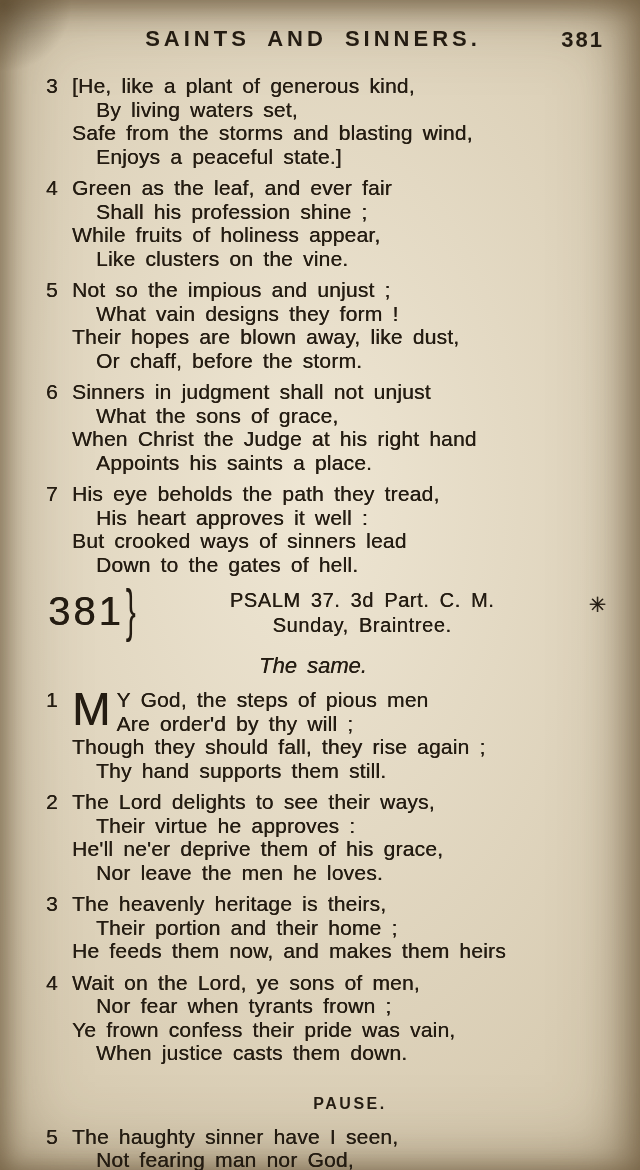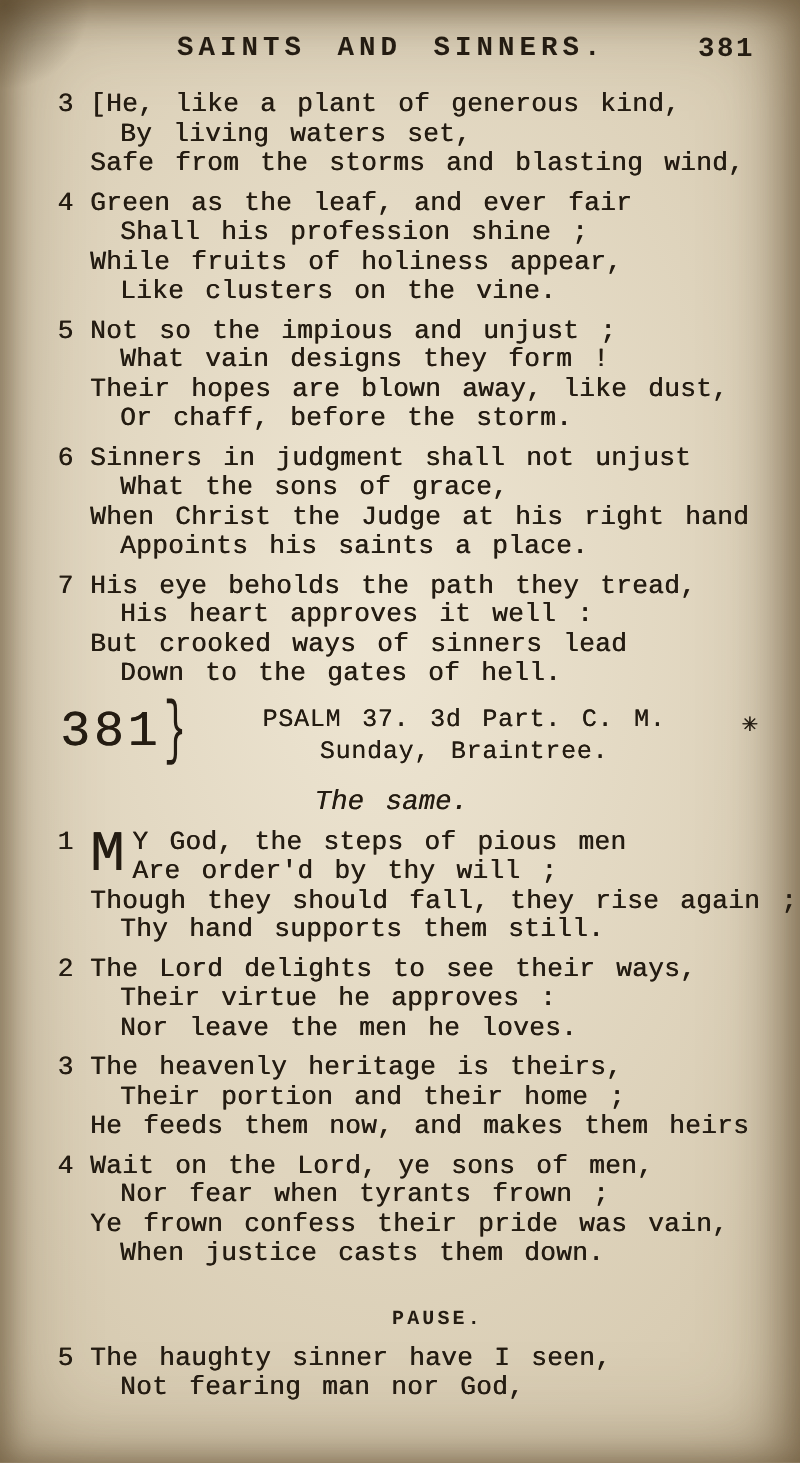--- a/index.html
+++ b/index.html
@@ -7,21 +7,21 @@
     width:640px;height:1170px;position:relative;overflow:hidden;
     background:
       radial-gradient(circle 90px at 4px 4px, rgba(42,30,12,.55), rgba(42,30,12,0) 75%),
       radial-gradient(ellipse 130% 120% at 48% 42%, rgba(240,232,214,.95) 0%, rgba(219,207,181,.6) 55%, rgba(170,151,116,.6) 100%),
       #cfc2a8;
     box-shadow:
       inset 0 0 80px rgba(92,72,42,.5),
       inset -16px 0 34px rgba(92,72,42,.38),
       inset 8px 0 20px rgba(92,72,42,.3),
       inset 0 10px 24px rgba(92,72,42,.28);
-    font-family:Liberation Mono, monospace;
+    font-family:Liberation Sans, sans-serif;
     color:#241c12;
   }
   .content{position:absolute;inset:0;padding:26px 28px 0 44px;}
   .header{position:relative;text-align:center;font-size:22px;font-weight:bold;
     letter-spacing:4px;word-spacing:8px;margin:0 30px 22px 0;}
   .pagenum{position:absolute;right:-22px;top:1px;letter-spacing:2px;font-size:22px;}
   .verse{position:relative;padding-left:28px;margin-bottom:8px;
     font-size:21px;line-height:23.5px;word-spacing:4px;letter-spacing:.2px;
     text-shadow:.3px 0 0 currentColor;}
   .vnum{position:absolute;left:2px;top:0;}
@@ -50,20 +50,21 @@
     <div class="header">
       <span>SAINTS AND SINNERS.</span>
       <span class="pagenum">381</span>
     </div>
 
     <div class="verse">
       <span class="vnum">3</span>
       <div class="vl a">[He, like a plant of generous kind,</div>
       <div class="vl b">By living waters set,</div>
       <div class="vl a">Safe from the storms and blasting wind,</div>
+      <div class="vl b">Enjoys a peaceful state.]</div>
     </div>
 
     <div class="verse">
       <span class="vnum">4</span>
       <div class="vl a">Green as the leaf, and ever fair</div>
       <div class="vl b">Shall his profession shine ;</div>
       <div class="vl a">While fruits of holiness appear,</div>
       <div class="vl b">Like clusters on the vine.</div>
     </div>
 
@@ -110,20 +111,21 @@
       <div class="vl">Y God, the steps of pious men</div>
       <div class="vl">Are order'd by thy will ;</div>
       <div class="vl a">Though they should fall, they rise again ;</div>
       <div class="vl b">Thy hand supports them still.</div>
     </div>
 
     <div class="verse">
       <span class="vnum">2</span>
       <div class="vl a">The Lord delights to see their ways,</div>
       <div class="vl b">Their virtue he approves :</div>
+      <div class="vl a">He'll ne'er deprive them of his grace,</div>
       <div class="vl b">Nor leave the men he loves.</div>
     </div>
 
     <div class="verse">
       <span class="vnum">3</span>
       <div class="vl a">The heavenly heritage is theirs,</div>
       <div class="vl b">Their portion and their home ;</div>
       <div class="vl a">He feeds them now, and makes them heirs</div>
     </div>
 

